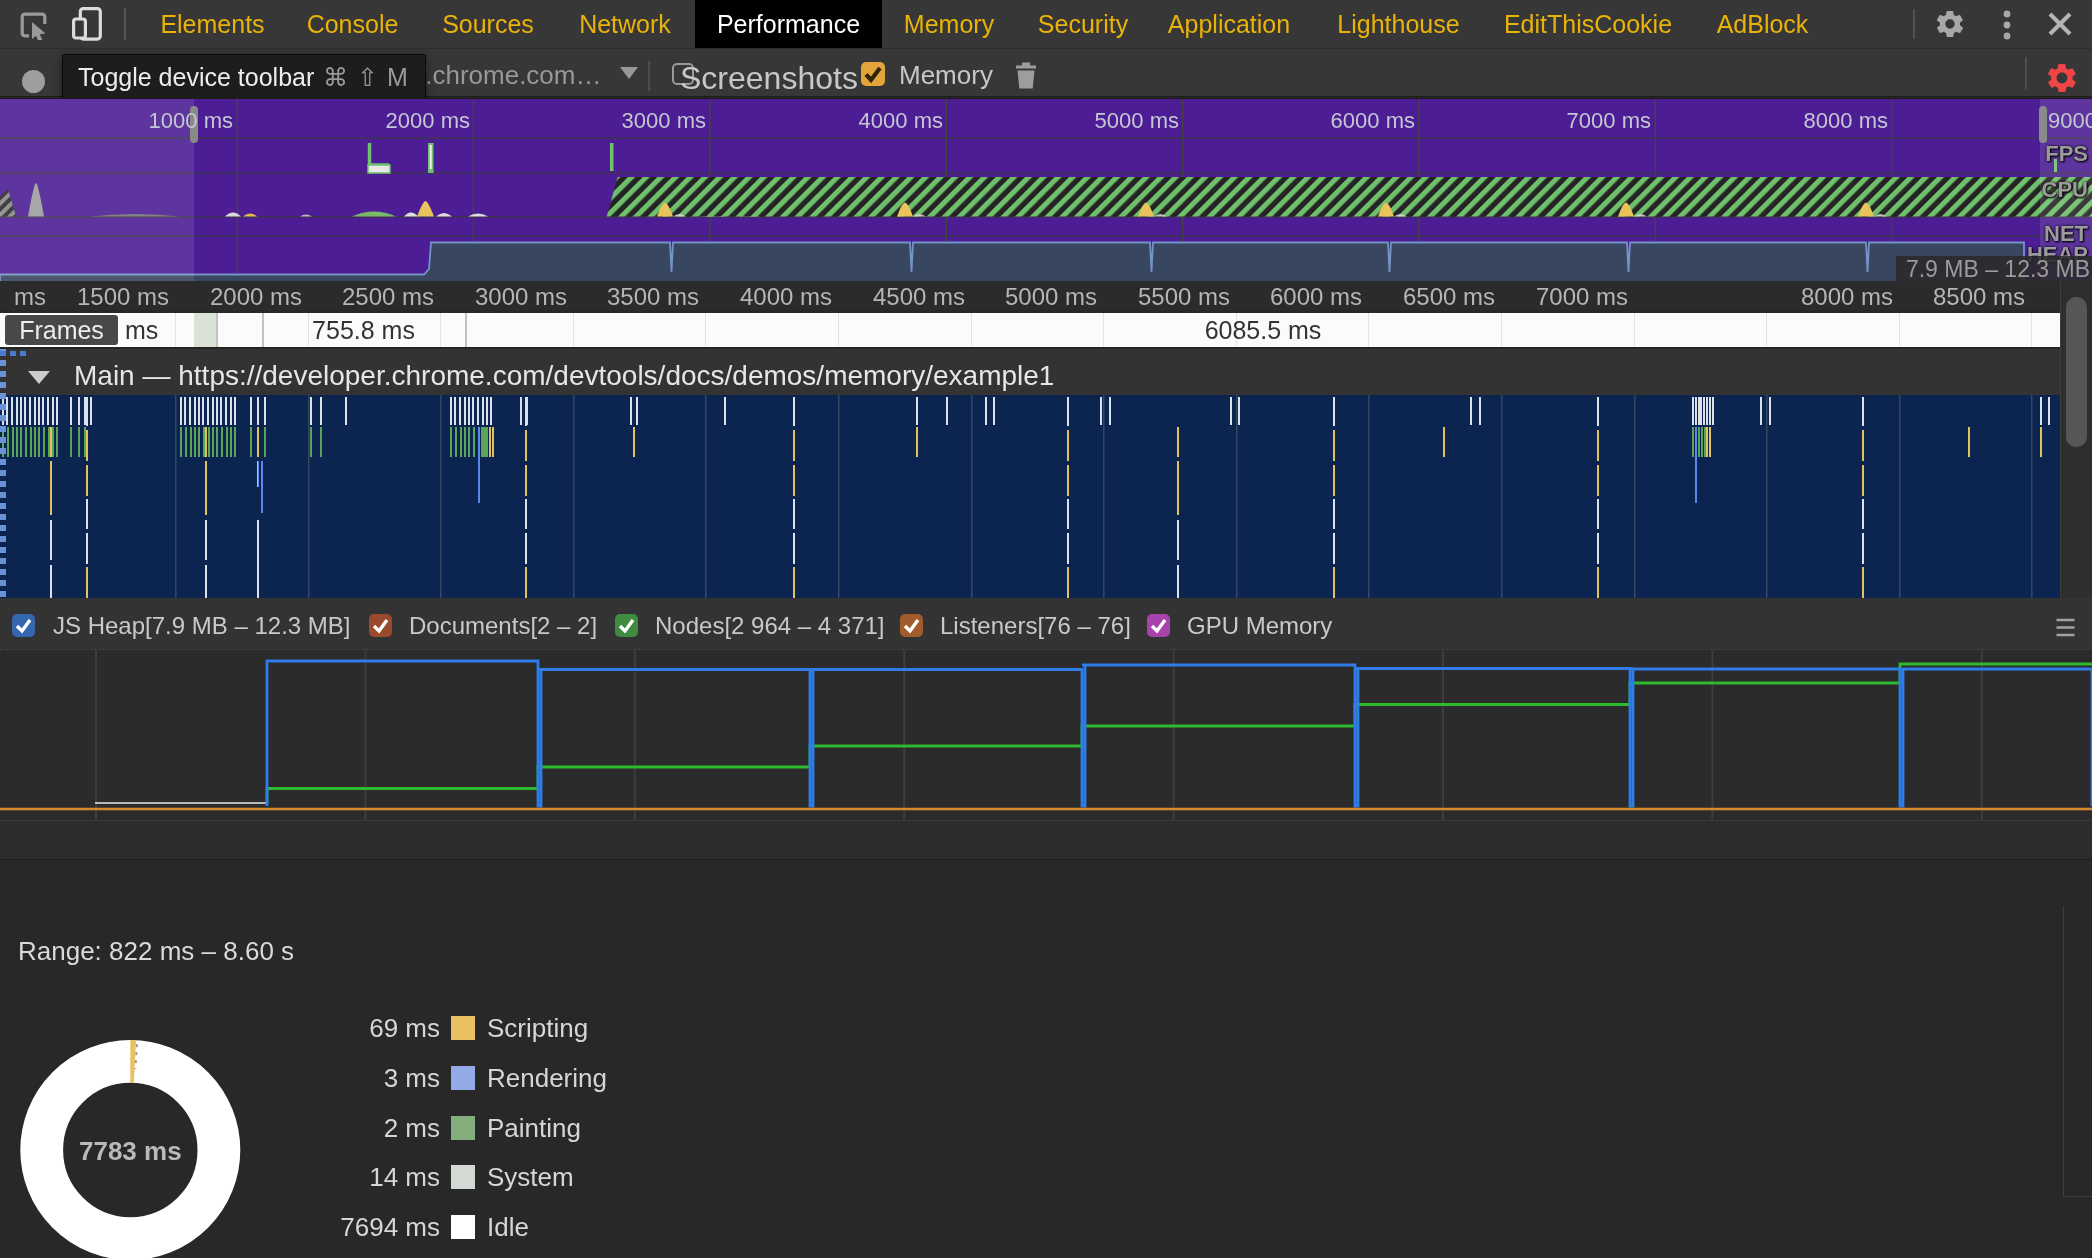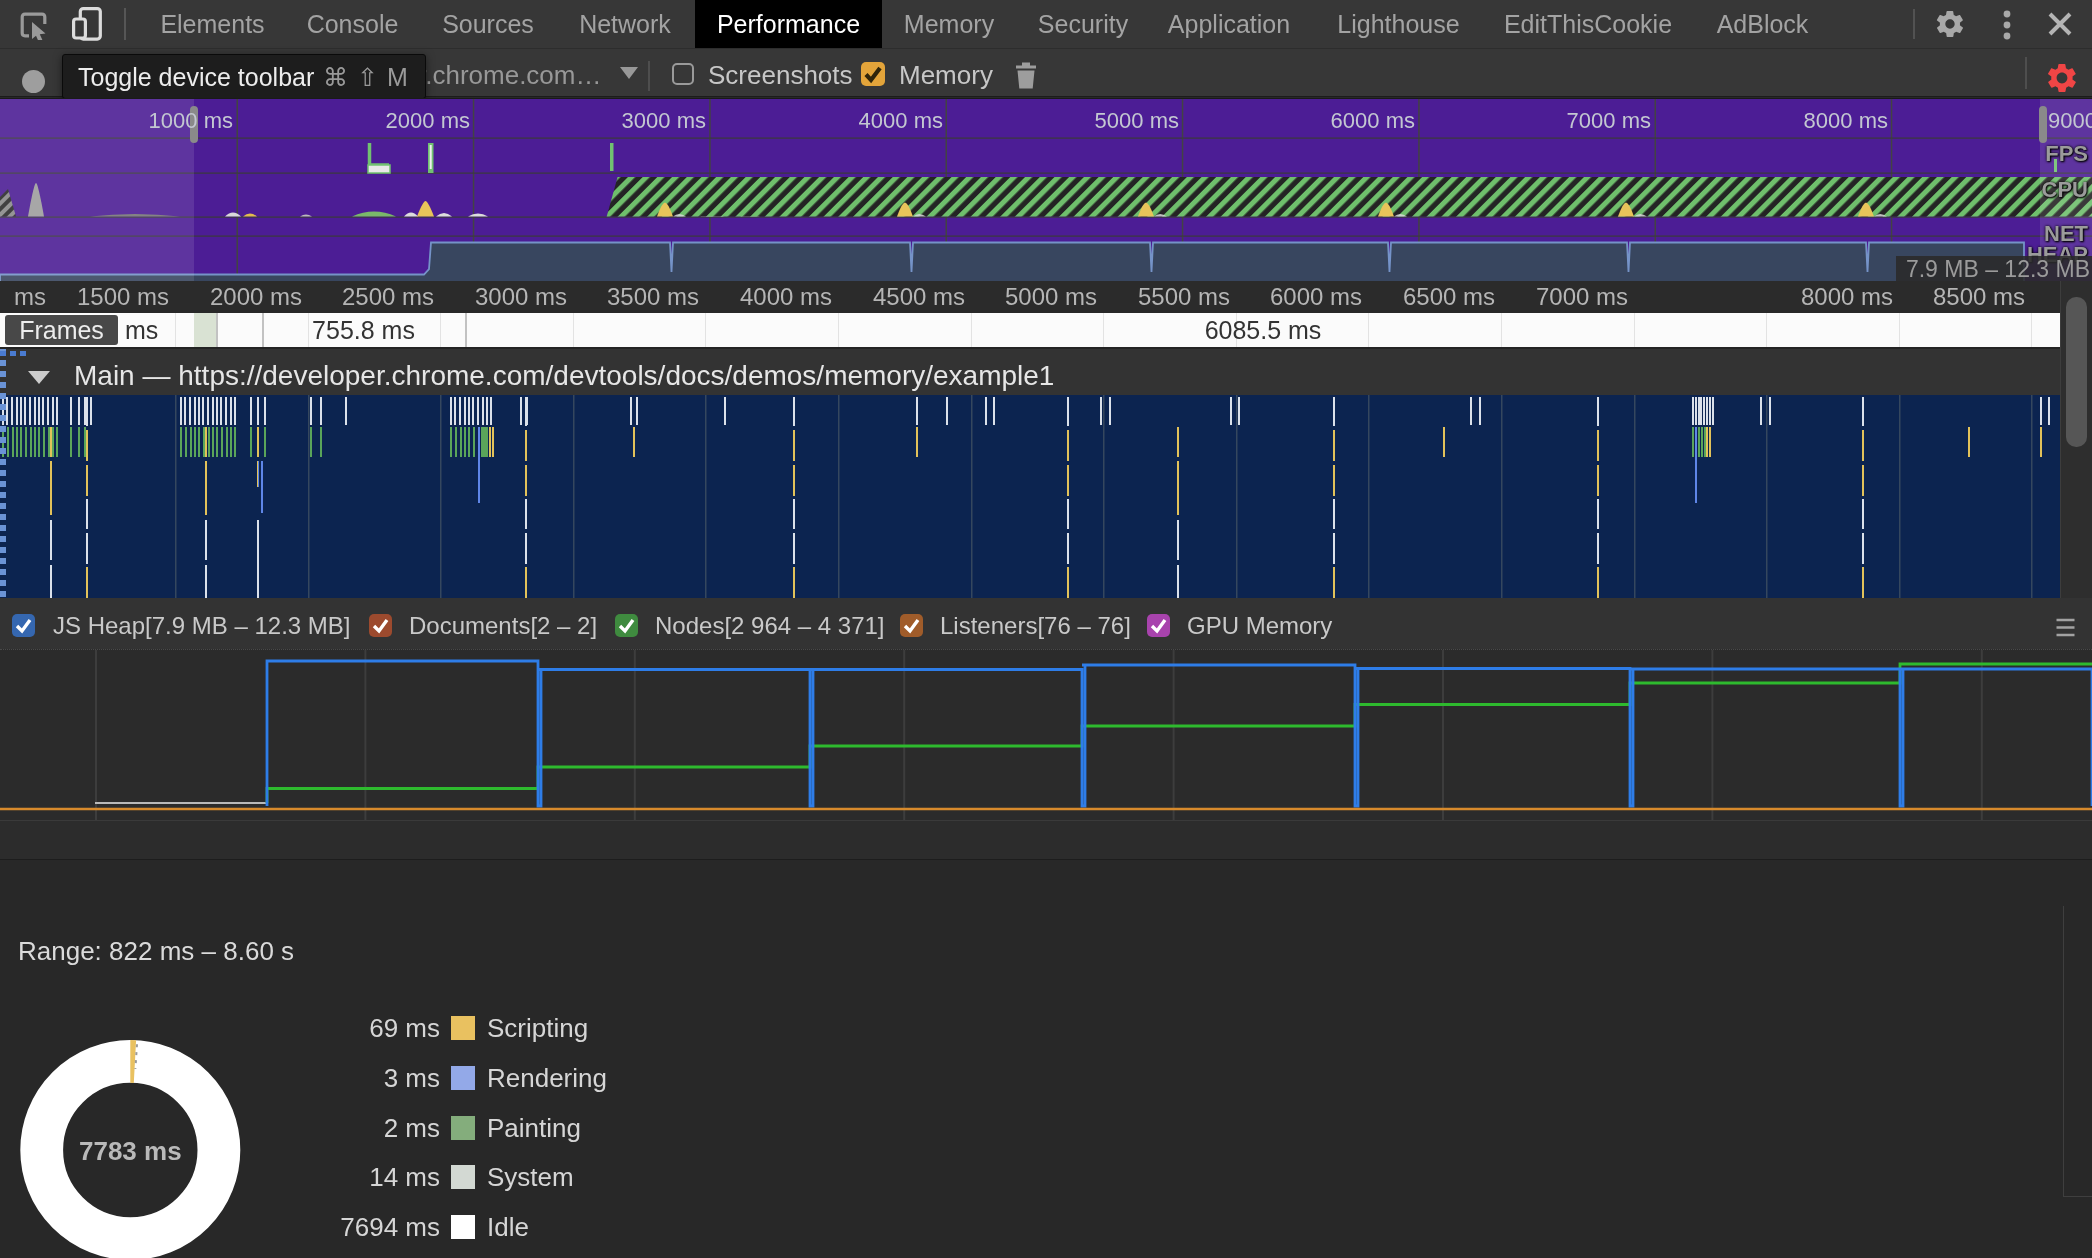--- a/index.html
+++ b/index.html
@@ -1,20 +1,20 @@
 <!DOCTYPE html>
 <html><head><meta charset="utf-8"><style>
 * { margin:0; padding:0; box-sizing:border-box; }
 html,body { width:2092px; height:1258px; overflow:hidden; background:#282828;
   font-family:"Liberation Sans", sans-serif; }
 .abs { position:absolute; }
 #root { position:absolute; top:0; left:0; width:2092px; height:1258px; }
 
 #row1 { top:0; left:0; width:2092px; height:48px; background:#373737; }
-.tab { position:absolute; top:0; height:48px; line-height:48px; color:#a3a3a3;
+.tab { position:absolute; top:0; height:48px; line-height:48px; color:#eab308;
   font-size:25px; text-align:center; }
 .tabsel { background:#000; color:#fff; }
 #row2 { top:48px; left:0; width:2092px; height:49px; background:#373737;
   border-top:1px solid #2d2d2d; border-bottom:1px solid #1b1b1b; }
 .vsep { position:absolute; width:2px; background:#5a5a5a; }
 
 #overview { top:98px; left:0; width:2092px; height:183px; background:#4c1d95; border-top:1px solid #1a1a1a; }
 .ovlabel { position:absolute; color:#c3c7d1; font-size:22px; white-space:nowrap; }
 .sidelabel { position:absolute; right:4px; color:#9b9b9b; font-size:22px; font-weight:bold;
   text-shadow:0 0 3px #000, 1px 1px 2px #000; }
@@ -103,21 +103,21 @@
       <div class="abs" style="left:22px;top:21px;width:23px;height:23px;border-radius:50%;background:#9e9e9e;"></div>
       <div class="abs" style="left:418px;top:11px;color:#989898;font-size:26px;">r.chrome.com…</div>
       <div class="abs" style="left:620px;top:18px;width:0;height:0;border-left:9px solid transparent;border-right:9px solid transparent;border-top:12px solid #989898;"></div>
       <div class="vsep" style="left:648px;top:12px;height:30px;background:#4e4e4e;width:1.5px"></div>
       <div class="abs" style="left:62px;top:5px;width:364px;height:45px;background:#1d1d1d;
  border:1px solid #0a0a0a;border-radius:3px;box-shadow:0 2px 8px rgba(0,0,0,0.5);">
 <span style="position:absolute;left:15px;top:8px;color:#ededed;font-size:25px;white-space:nowrap;">Toggle device toolbar</span>
 <span style="position:absolute;left:260px;top:8px;color:#9a9a9a;font-size:25px;letter-spacing:9px;">⌘⇧M</span>
 </div>
       <div class="abs" style="left:672px;top:14px;width:22px;height:22px;border:2.5px solid #9a9a9a;border-radius:5px;"></div>
-      <div class="abs" style="left:708px;top:11px;color:#c7c7c7;font-size:26px;text-align:center;">Screenshots</div>
+      <div class="abs" style="left:680px;top:11px;color:#c7c7c7;font-size:32px;text-align:center;">Screenshots</div>
       <div class="abs" style="left:861px;top:13px;width:24px;height:24px;background:#e3a43a;border-radius:5px;">
 <svg width="24" height="24" viewBox="0 0 24 24">
           <path d="M5 12.5 L10 18 L19 6" stroke="#30250a" stroke-width="4.2" fill="none"></path>
         </svg></div>
       <div class="abs" style="left:899px;top:11px;color:#c7c7c7;font-size:26px;">Memory</div>
       <svg class="abs" style="left:1015px;top:12px" width="22" height="28" viewBox="0 0 22 28">
 <path fill="#9d9d9d" d="M7 1.5 h8 v3 h6 v3 H1 v-3 h6 z M2.5 9.5 h17 l-1.8 18 h-13.4 z"></path>
       </svg>
       <div class="vsep" style="left:2025px;top:8px;height:32px;background:#4e4e4e"></div>
       <svg class="abs" style="left:2045px;top:12px" width="34" height="34" viewBox="0 0 24 24">

